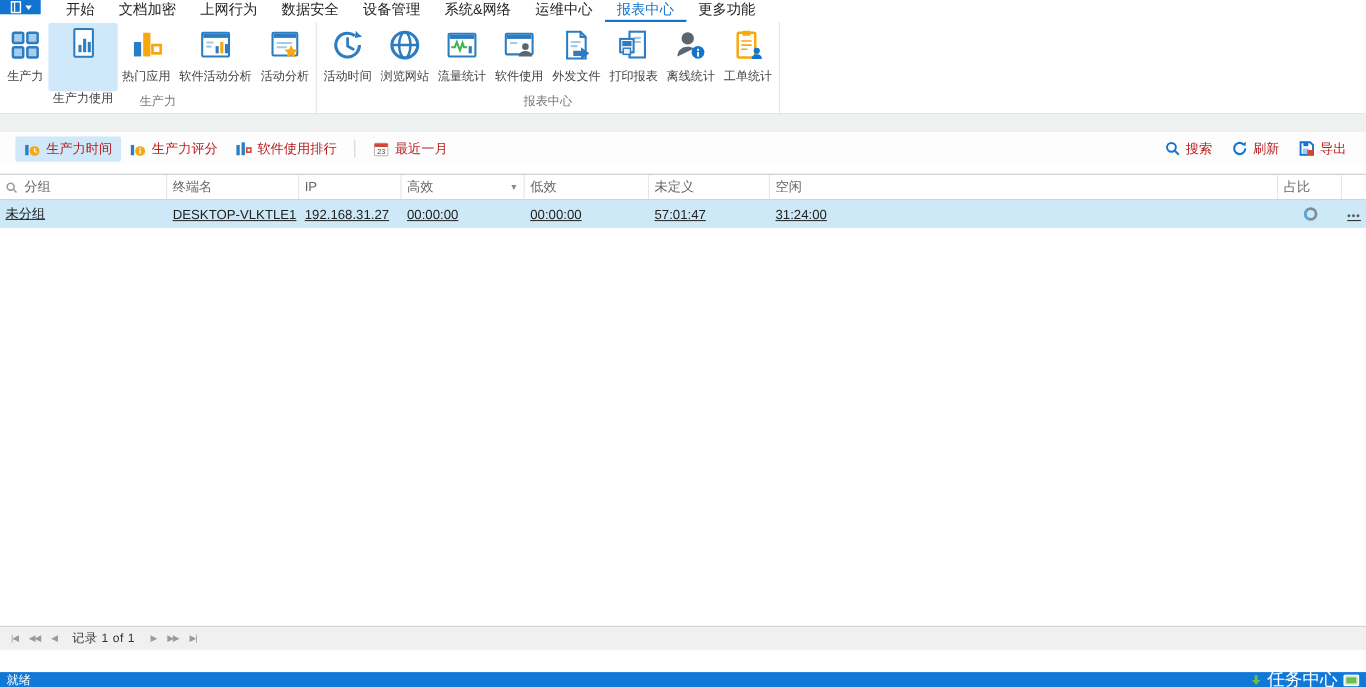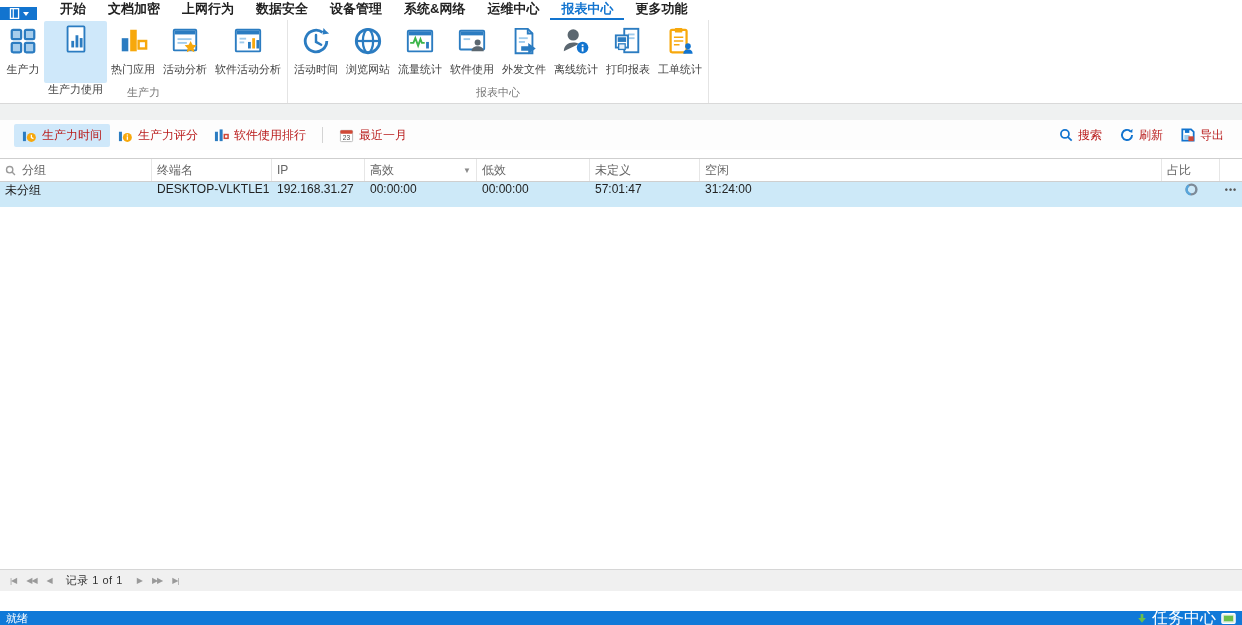--- a/index.html
+++ b/index.html
@@ -1,21 +1,21 @@
 <!DOCTYPE html>
 <html><head>
 <meta charset="utf-8">
 <style>
   * { margin:0; padding:0; box-sizing:border-box; }
   html,body { width:1242px; height:625px; overflow:hidden; }
   body { font-family:"Liberation Sans","DejaVu Sans",sans-serif; font-size:12px; color:#333; background:#fff; }
   .app { width:1242px; height:625px; display:flex; flex-direction:column; }
 
   
-  .menubar { height:20px; display:flex; align-items:flex-end; background:#fff; flex:0 0 auto;font-weight:bold; }
+  .menubar { height:20px; display:flex; align-items:flex-start; background:#fff; flex:0 0 auto; }
   .app-btn { width:37px; background:#1274cf; display:flex; align-items:center; justify-content:center; gap:2px; cursor:pointer; }
   .app-btn .caret { width:0; height:0; border-left:3px solid transparent; border-right:3px solid transparent; border-top:4px solid #fff; }
   .tabs { display:flex; margin-left:12px; }
   .tab { padding:0 11px; line-height:18px; font-size:13px; color:#222; border-bottom:2px solid transparent; cursor:pointer; white-space:nowrap; }
   .tab.selected { color:#1274cf; border-bottom-color:#1274cf; }
 
   
   .ribbon { height:84px; background:#fff; border-bottom:1px solid #d9d9d9; display:flex; flex:0 0 auto; }
   .ribbon-group { display:flex; flex-direction:column; border-right:1px solid #e4e4e4; padding:0 2px; }
   .rg-buttons { display:flex; align-items:stretch; height:62px; margin-top:1px; }
@@ -33,21 +33,21 @@
   .tb-sep { width:1px; height:16px; background:#d4d4d4; margin:0 8px; }
   .tb-right { margin-left:auto; display:flex; align-items:center; gap:2px; }
 
   
   .gridwrap { flex:1 1 auto; display:flex; flex-direction:column; background:#f0abfc; }
   .spacer8 { height:8px; flex:0 0 auto; background:#fff; }
   .thead { display:flex; height:24px; border-top:1px solid #cfcfcf; border-bottom:1px solid #cfcfcf; background:#fff; flex:0 0 auto; }
   .th { display:flex; align-items:center; padding:0 5px; color:#666; border-right:1px solid #e6e6e6; overflow:hidden; white-space:nowrap; cursor:pointer; }
   .th:last-child { border-right:none; }
   .th .flt { margin-left:auto; font-size:8px; color:#8a8a8a; cursor:pointer; }
-  .trow { display:flex; height:25px; background:#cde9f8; flex:0 0 auto; cursor:pointer; }
+  .trow { display:flex; height:25px; background:#cde9f8; align-items:center; flex:0 0 auto; cursor:pointer;text-decoration:underline; }
   .td { padding:0 5px; white-space:nowrap; overflow:hidden; color:#222; }
   .c0{width:152px;} .c1{width:120px;} .c2{width:93px;} .c3{width:112px;} .c4{width:113px;}
   .c5{width:110px;} .c6{width:462px;} .c7{width:58px;} .c8{width:22px;}
   .td.c7 { display:flex; justify-content:center; }
   .td.c8 { padding:0; text-align:center; }
   .more-btn { font-size:9px; font-weight:bold; color:#555; letter-spacing:1px; cursor:pointer; }
   .filler { flex:1 1 auto; background:#fff; }
 
   
   .pager { height:22px; background:#f0f0f0; border-top:1px solid #d6d6d6; display:flex; align-items:center; padding-left:6px; gap:2px; flex:0 0 auto; }
@@ -123,43 +123,43 @@
                 <rect x="4" y="13" width="7" height="14" fill="#2b7cc1"></rect>
                 <rect x="13" y="4" width="7" height="23" fill="#f7a80c"></rect>
                 <rect x="22" y="16" width="8" height="8" fill="#fff" stroke="#f7a80c" stroke-width="2.6"></rect>
               </svg>
           </span>
           <span class="rb-label">热门应用</span>
         </div>
         <div class="rb">
           <span class="rb-icon">
             <svg width="30" height="30" viewBox="0 0 32 32">
-                <rect x="4" y="4" width="24" height="22" rx="1" fill="#fff" stroke="#2b7cc1" stroke-width="2"></rect>
-                <rect x="5" y="5" width="22" height="4" fill="#2b7cc1"></rect>
-                <line x1="8" y1="14" x2="23" y2="14" stroke="#9fcbec" stroke-width="2"></line>
-                <line x1="8" y1="18" x2="18" y2="18" stroke="#9fcbec" stroke-width="2"></line>
-                <path d="M22 16l2 4 4.4.6-3.2 3 .8 4.4-4-2.1-4 2.1.8-4.4-3.2-3 4.4-.6z" fill="#f7a80c"></path>
-              </svg>
-          </span>
-          <span class="rb-label">活动分析</span>
-        </div>
-        <div class="rb">
-          <span class="rb-icon">
-            <svg width="30" height="30" viewBox="0 0 32 32">
                 <rect x="3" y="4" width="26" height="23" rx="1" fill="#fff" stroke="#2b7cc1" stroke-width="2"></rect>
                 <rect x="4" y="5" width="24" height="4" fill="#2b7cc1"></rect>
                 <line x1="7" y1="13.5" x2="14" y2="13.5" stroke="#9fcbec" stroke-width="2"></line>
                 <line x1="7" y1="17.5" x2="12" y2="17.5" stroke="#9fcbec" stroke-width="2"></line>
                 <rect x="16" y="17" width="3" height="7" fill="#2b7cc1"></rect>
                 <rect x="20.5" y="13" width="3" height="11" fill="#f7a80c"></rect>
                 <rect x="25" y="15" width="3" height="9" fill="#2b7cc1"></rect>
               </svg>
           </span>
           <span class="rb-label">软件活动分析</span>
         </div>
+        <div class="rb">
+          <span class="rb-icon">
+            <svg width="30" height="30" viewBox="0 0 32 32">
+                <rect x="4" y="4" width="24" height="22" rx="1" fill="#fff" stroke="#2b7cc1" stroke-width="2"></rect>
+                <rect x="5" y="5" width="22" height="4" fill="#2b7cc1"></rect>
+                <line x1="8" y1="14" x2="23" y2="14" stroke="#9fcbec" stroke-width="2"></line>
+                <line x1="8" y1="18" x2="18" y2="18" stroke="#9fcbec" stroke-width="2"></line>
+                <path d="M22 16l2 4 4.4.6-3.2 3 .8 4.4-4-2.1-4 2.1.8-4.4-3.2-3 4.4-.6z" fill="#f7a80c"></path>
+              </svg>
+          </span>
+          <span class="rb-label">活动分析</span>
+        </div>
       </div>
       <div class="rg-label">生产力</div>
     </div>
 
     <div class="ribbon-group">
       <div class="rg-buttons">
         <div class="rb">
           <span class="rb-icon">
             <svg width="30" height="30" viewBox="0 0 32 32">
                 <path d="M27.5 16a11.5 11.5 0 1 1-4.5-9.1" fill="none" stroke="#2b7cc1" stroke-width="3"></path>
@@ -206,45 +206,45 @@
           <span class="rb-icon">
             <svg width="30" height="30" viewBox="0 0 32 32">
                 <path d="M7 3h13l5 5v21H7z" fill="#fff" stroke="#2b7cc1" stroke-width="2"></path>
                 <path d="M20 3v5h5" fill="none" stroke="#2b7cc1" stroke-width="2"></path>
                 <line x1="10.5" y1="13" x2="20" y2="13" stroke="#9fcbec" stroke-width="2"></line>
                 <line x1="10.5" y1="17" x2="17" y2="17" stroke="#9fcbec" stroke-width="2"></line>
                 <path d="M13 21.5h7.5v-3.5l8 6-8 6v-3.5H13z" fill="#2b7cc1"></path>
               </svg>
           </span>
           <span class="rb-label">外发文件</span>
-        </div>
-        <div class="rb">
-          <span class="rb-icon">
-            <svg width="30" height="30" viewBox="0 0 32 32">
-                <circle cx="13" cy="9.5" r="6" fill="#5b6770"></circle>
-                <path d="M3 27c0-6.2 4.6-9.4 10-9.4 2.2 0 4.3.5 6 1.6z" fill="#5b6770"></path>
-                <circle cx="23" cy="23" r="6.2" fill="#1274cf"></circle>
-                <rect x="22.1" y="19.6" width="1.9" height="1.9" fill="#fff"></rect>
-                <rect x="22.1" y="22.6" width="1.9" height="4.6" fill="#fff"></rect>
-              </svg>
-          </span>
-          <span class="rb-label">离线统计</span>
         </div>
         <div class="rb">
           <span class="rb-icon">
             <svg width="30" height="30" viewBox="0 0 32 32">
                 <rect x="12" y="3" width="15" height="25" fill="#fff" stroke="#2b7cc1" stroke-width="2"></rect>
                 <line x1="16" y1="9" x2="23" y2="9" stroke="#9fcbec" stroke-width="2"></line>
                 <line x1="16" y1="13" x2="23" y2="13" stroke="#9fcbec" stroke-width="2"></line>
                 <rect x="3" y="10" width="13" height="13" fill="#fff" stroke="#2b7cc1" stroke-width="2"></rect>
                 <rect x="5" y="12" width="9" height="5" fill="#2b7cc1"></rect>
                 <rect x="6" y="19" width="7" height="6" fill="#e9f2fa" stroke="#2b7cc1" stroke-width="1.4"></rect>
               </svg>
           </span>
           <span class="rb-label">打印报表</span>
+        </div>
+        <div class="rb">
+          <span class="rb-icon">
+            <svg width="30" height="30" viewBox="0 0 32 32">
+                <circle cx="13" cy="9.5" r="6" fill="#5b6770"></circle>
+                <path d="M3 27c0-6.2 4.6-9.4 10-9.4 2.2 0 4.3.5 6 1.6z" fill="#5b6770"></path>
+                <circle cx="23" cy="23" r="6.2" fill="#1274cf"></circle>
+                <rect x="22.1" y="19.6" width="1.9" height="1.9" fill="#fff"></rect>
+                <rect x="22.1" y="22.6" width="1.9" height="4.6" fill="#fff"></rect>
+              </svg>
+          </span>
+          <span class="rb-label">离线统计</span>
         </div>
         <div class="rb">
           <span class="rb-icon">
             <svg width="30" height="30" viewBox="0 0 32 32">
                 <rect x="6" y="4" width="17" height="24" rx="1.5" fill="#fff" stroke="#f7a80c" stroke-width="2.4"></rect>
                 <rect x="10.5" y="2" width="8" height="5" rx="1" fill="#f7a80c"></rect>
                 <line x1="9.5" y1="12" x2="19.5" y2="12" stroke="#f7a80c" stroke-width="1.6"></line>
                 <line x1="9.5" y1="16" x2="19.5" y2="16" stroke="#f7a80c" stroke-width="1.6"></line>
                 <line x1="9.5" y1="20" x2="15.5" y2="20" stroke="#f7a80c" stroke-width="1.6"></line>
                 <circle cx="24.5" cy="21.5" r="3" fill="#1274cf"></circle>

